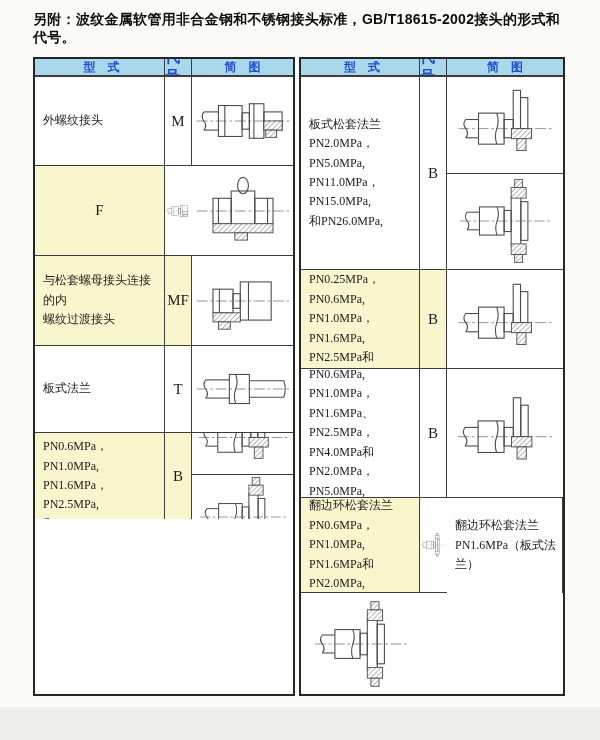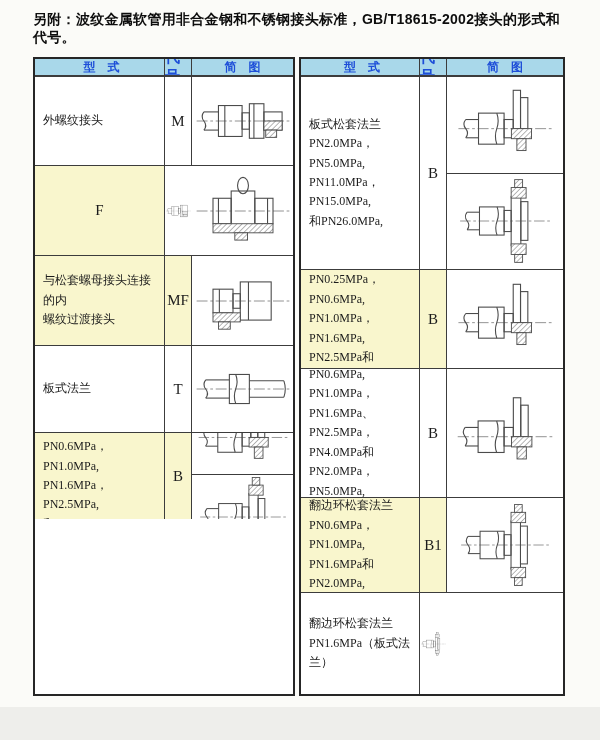--- a/index.html
+++ b/index.html
@@ -303,21 +303,20 @@
     <svg class="diag" width="102" height="88" role="img">
         <use href="#fit-flange-a"></use>
       </svg>
   </div>
 
   <div class="cell c-type hl">
       <div class="t">翻边环松套法兰
 PN0.6MPa，PN1.0MPa,
 PN1.6MPa和PN2.0MPa,</div>
     </div>
-  <div class="cell c-code hl">B1</div>
   <div class="cell c-diag">
     <svg class="diag" width="102" height="86" role="img">
         <use href="#fit-flange-b"></use>
       </svg>
   </div>
 
   <div class="cell c-type row-last">
       <div class="t">翻边环松套法兰
 PN1.6MPa（板式法兰）</div>
     </div>

